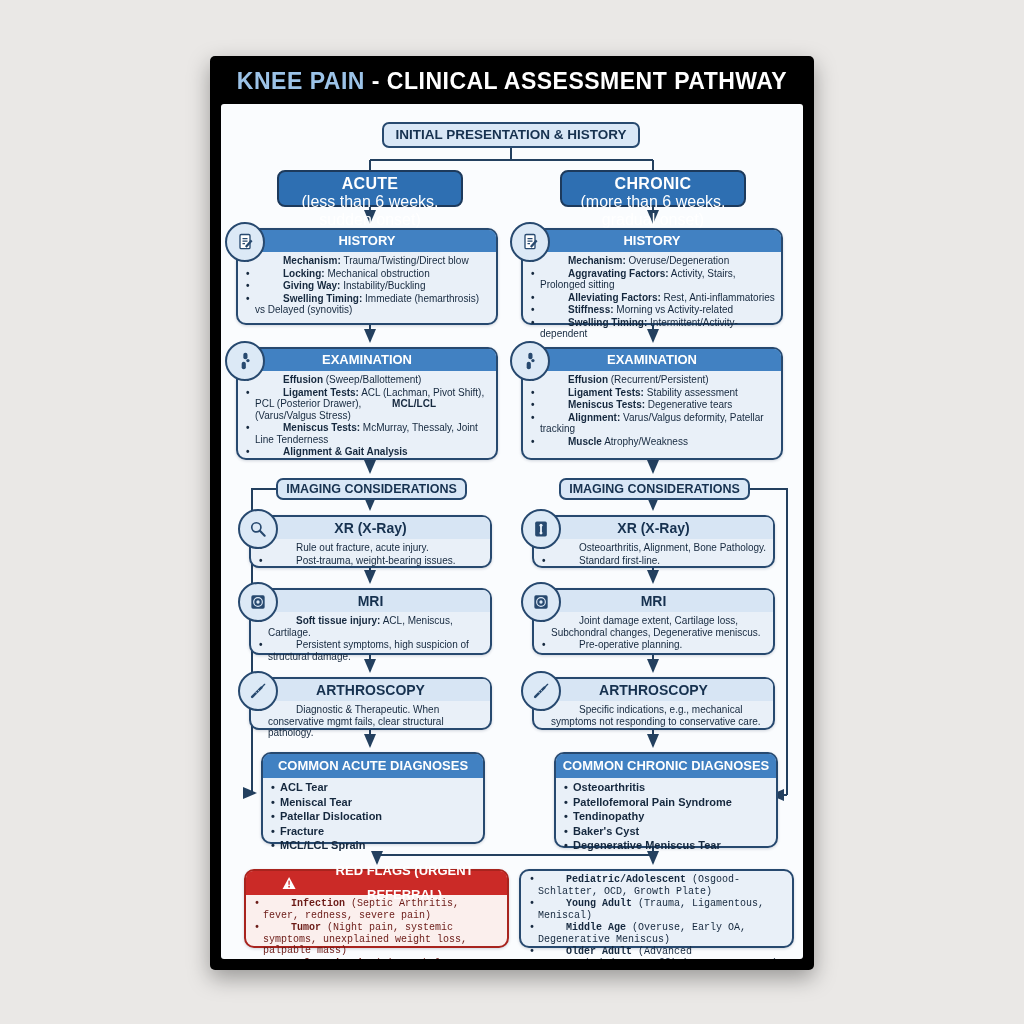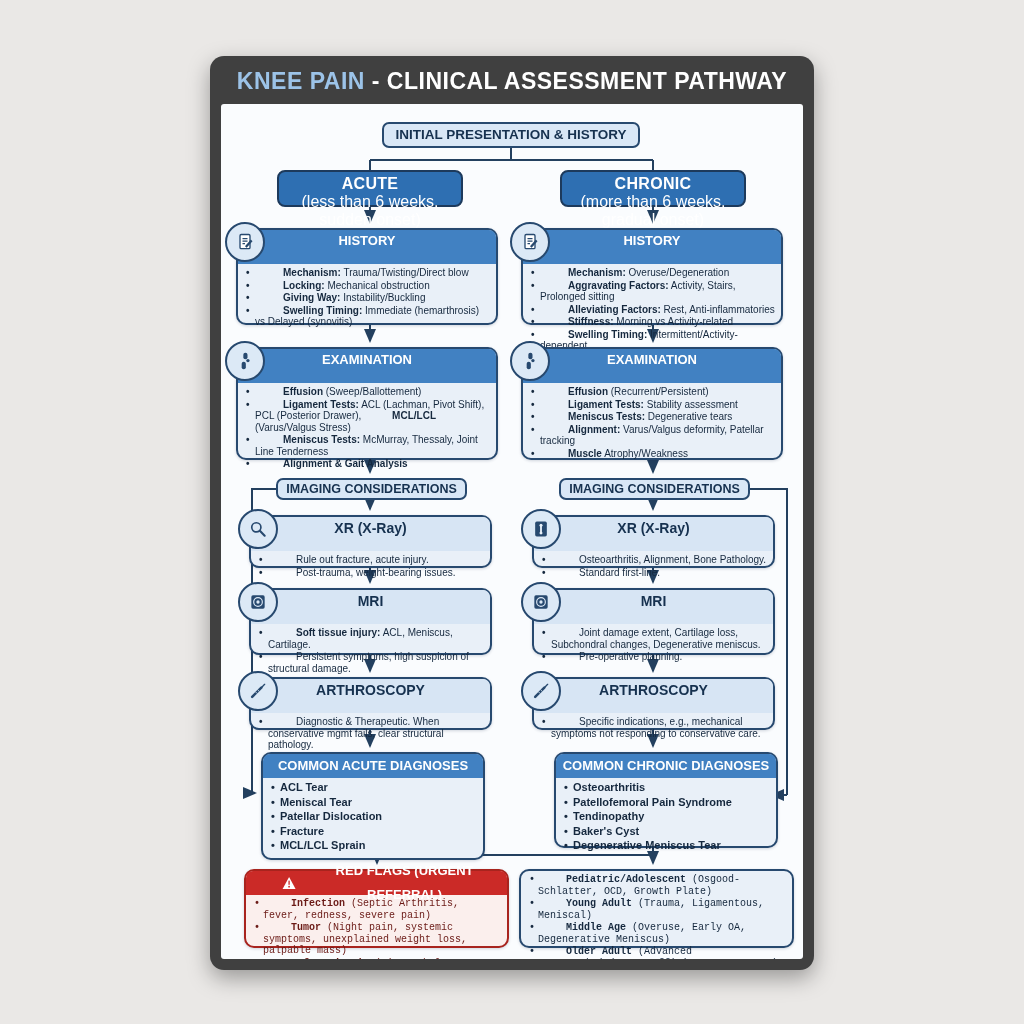--- a/index.html
+++ b/index.html
@@ -1,35 +1,35 @@
 <!DOCTYPE html>
 <html><head>
 <meta charset="utf-8">
 <style>
   html,body{margin:0;padding:0;width:1024px;height:1024px;background:#eae8e6;
     font-family:"Liberation Sans", sans-serif;}
   .poster{position:absolute;left:210px;top:56px;width:604px;height:914px;
-    background:#404040;border-radius:14px;box-shadow:0 8px 22px rgba(0,0,0,.35);}
+    background:#000000;border-radius:5px;box-shadow:0 8px 22px rgba(0,0,0,.35);}
   .poster-title{position:absolute;left:0;top:0;width:100%;height:48px;line-height:50px;
     text-align:center;font-weight:bold;font-size:23px;color:#ffffff;letter-spacing:.5px;white-space:nowrap;}
   .title-hl{color:#9cc3e8;}
   .canvas{position:absolute;left:11px;top:48px;width:582px;height:855px;
     background:#fafcfe;border-radius:3px;overflow:hidden;}
   svg.flow{position:absolute;left:0;top:0;z-index:0;}
   .pill{position:absolute;z-index:1;background:#d9e7f6;border:2px solid #27496f;border-radius:7px;
     text-align:center;font-weight:bold;color:#16314f;box-sizing:border-box;}
   .pill-initial{font-size:13.5px;line-height:22px;}
   .pill-imaging{font-size:12.5px;line-height:18px;}
   .branch{position:absolute;z-index:1;background:#2e6fb2;border:2px solid #1d3a5c;border-radius:8px;
     color:#fff;text-align:center;box-sizing:border-box;padding-top:3px;}
   .branch .bt{font-size:16px;font-weight:bold;letter-spacing:.3px;}
   .branch .bs{font-size:16px;margin-top:0px;}
   .fbox{position:absolute;z-index:1;background:#e9f0f8;border:2px solid #27496f;border-radius:10px;
     box-sizing:border-box;box-shadow:0 1px 3px rgba(20,40,70,.18);}
-  .hd{height:34px;line-height:22px;text-align:center;font-weight:bold;font-size:13px;
+  .hd{height:22px;line-height:22px;text-align:center;font-weight:bold;font-size:13px;
     border-radius:7px 7px 0 0;}
   .hd-blue{background:#4181c2;color:#ffffff;}
   .hd-light{background:#d7e5f4;color:#16314f;font-size:14px;}
   .hd-tall{height:24px;line-height:24px;}
   .bullets{margin:3px 6px 3px 6px;padding:0;list-style:none;}
   .bullets li{position:relative;padding-left:11px;font-size:10px;line-height:11.5px;
     color:#15283e;margin-bottom:1px;}
   .bullets li::before{content:"\2022";position:absolute;left:2px;font-weight:bold;}
   .bl{font-weight:bold;padding-left:28px;}
   .dx .bullets li{font-size:11px;line-height:13.5px;font-weight:bold;margin-bottom:1px;}
@@ -252,21 +252,21 @@
             <line x1="9" y1="13" x2="11" y2="15" stroke="#dce9f6" stroke-width="1"></line>
             <line x1="11.5" y1="10.5" x2="13.5" y2="12.5" stroke="#dce9f6" stroke-width="1"></line>
           </svg>
       </div>
       <div class="hd hd-light">ARTHROSCOPY</div>
       <ul class="bullets">
         <li><span class="bl"></span><span>Specific indications, e.g., mechanical symptoms not responding to conservative care.</span></li>
       </ul>
     </div>
 
-    <div class="fbox dx" style="left:40px;top:648px;width:224px;height:108px;">
+    <div class="fbox dx" style="left:40px;top:648px;width:224px;height:92px;">
       <div class="hd hd-blue hd-tall">COMMON ACUTE DIAGNOSES</div>
       <ul class="bullets">
         <li><span>ACL Tear</span></li>
         <li><span>Meniscal Tear</span></li>
         <li><span>Patellar Dislocation</span></li>
         <li><span>Fracture</span></li>
         <li><span>MCL/LCL Sprain</span></li>
       </ul>
     </div>
 

